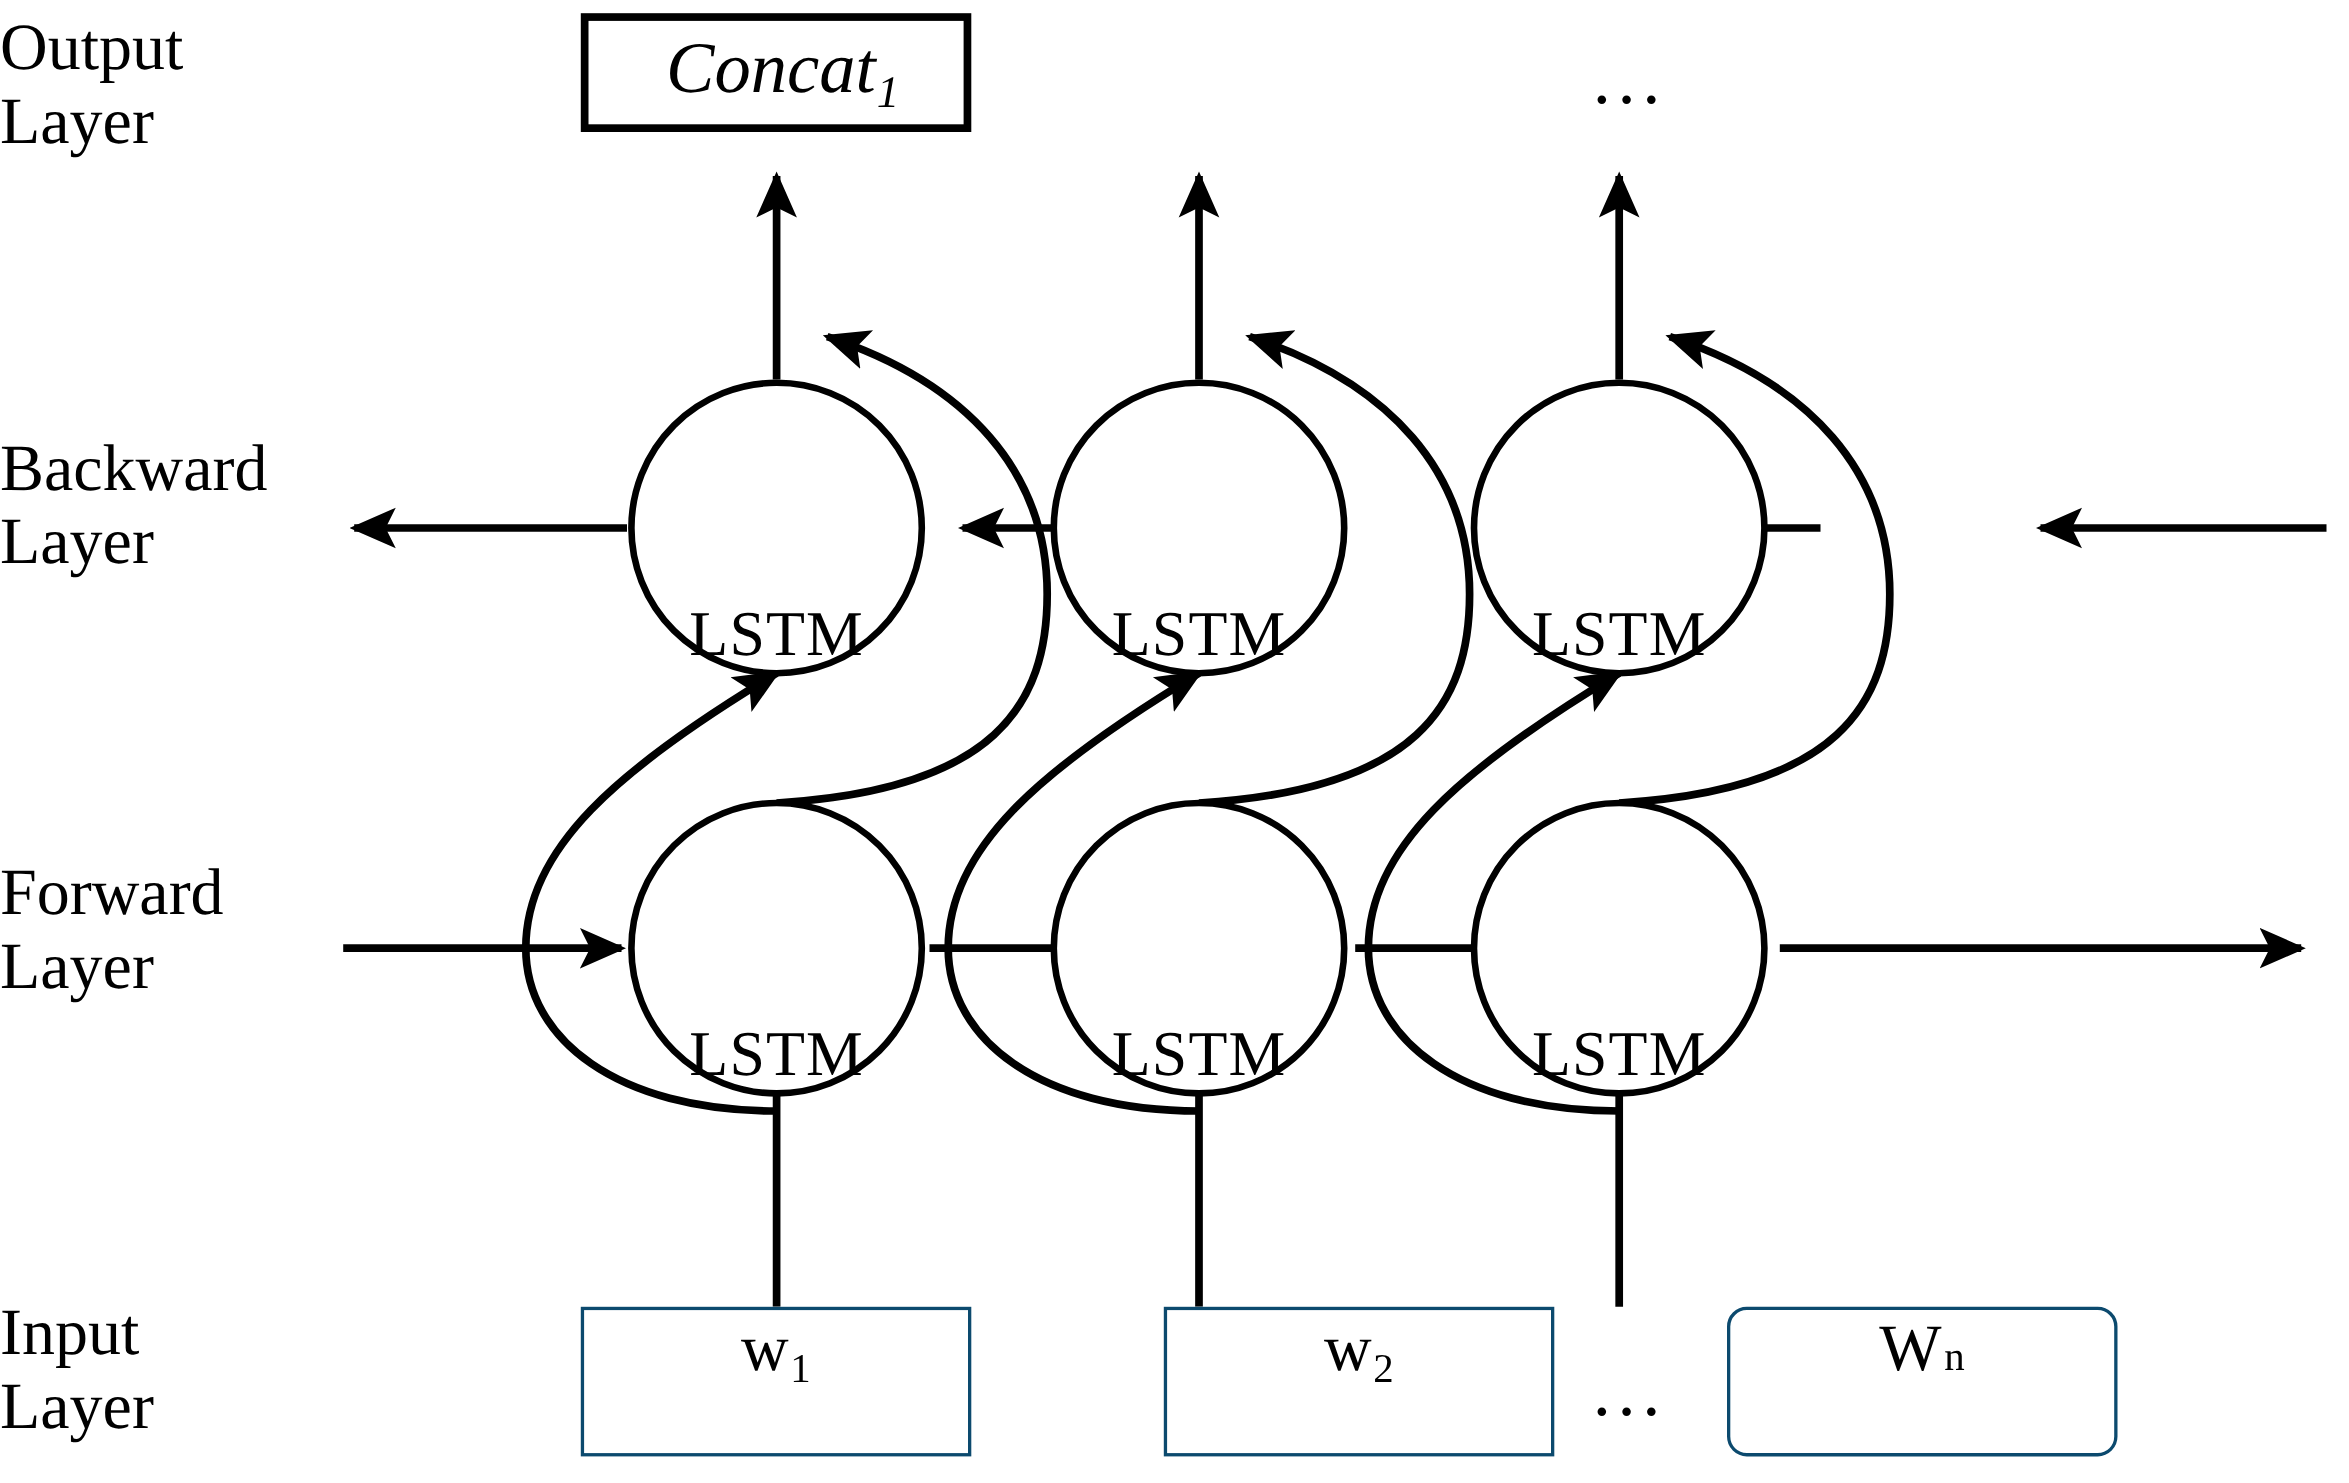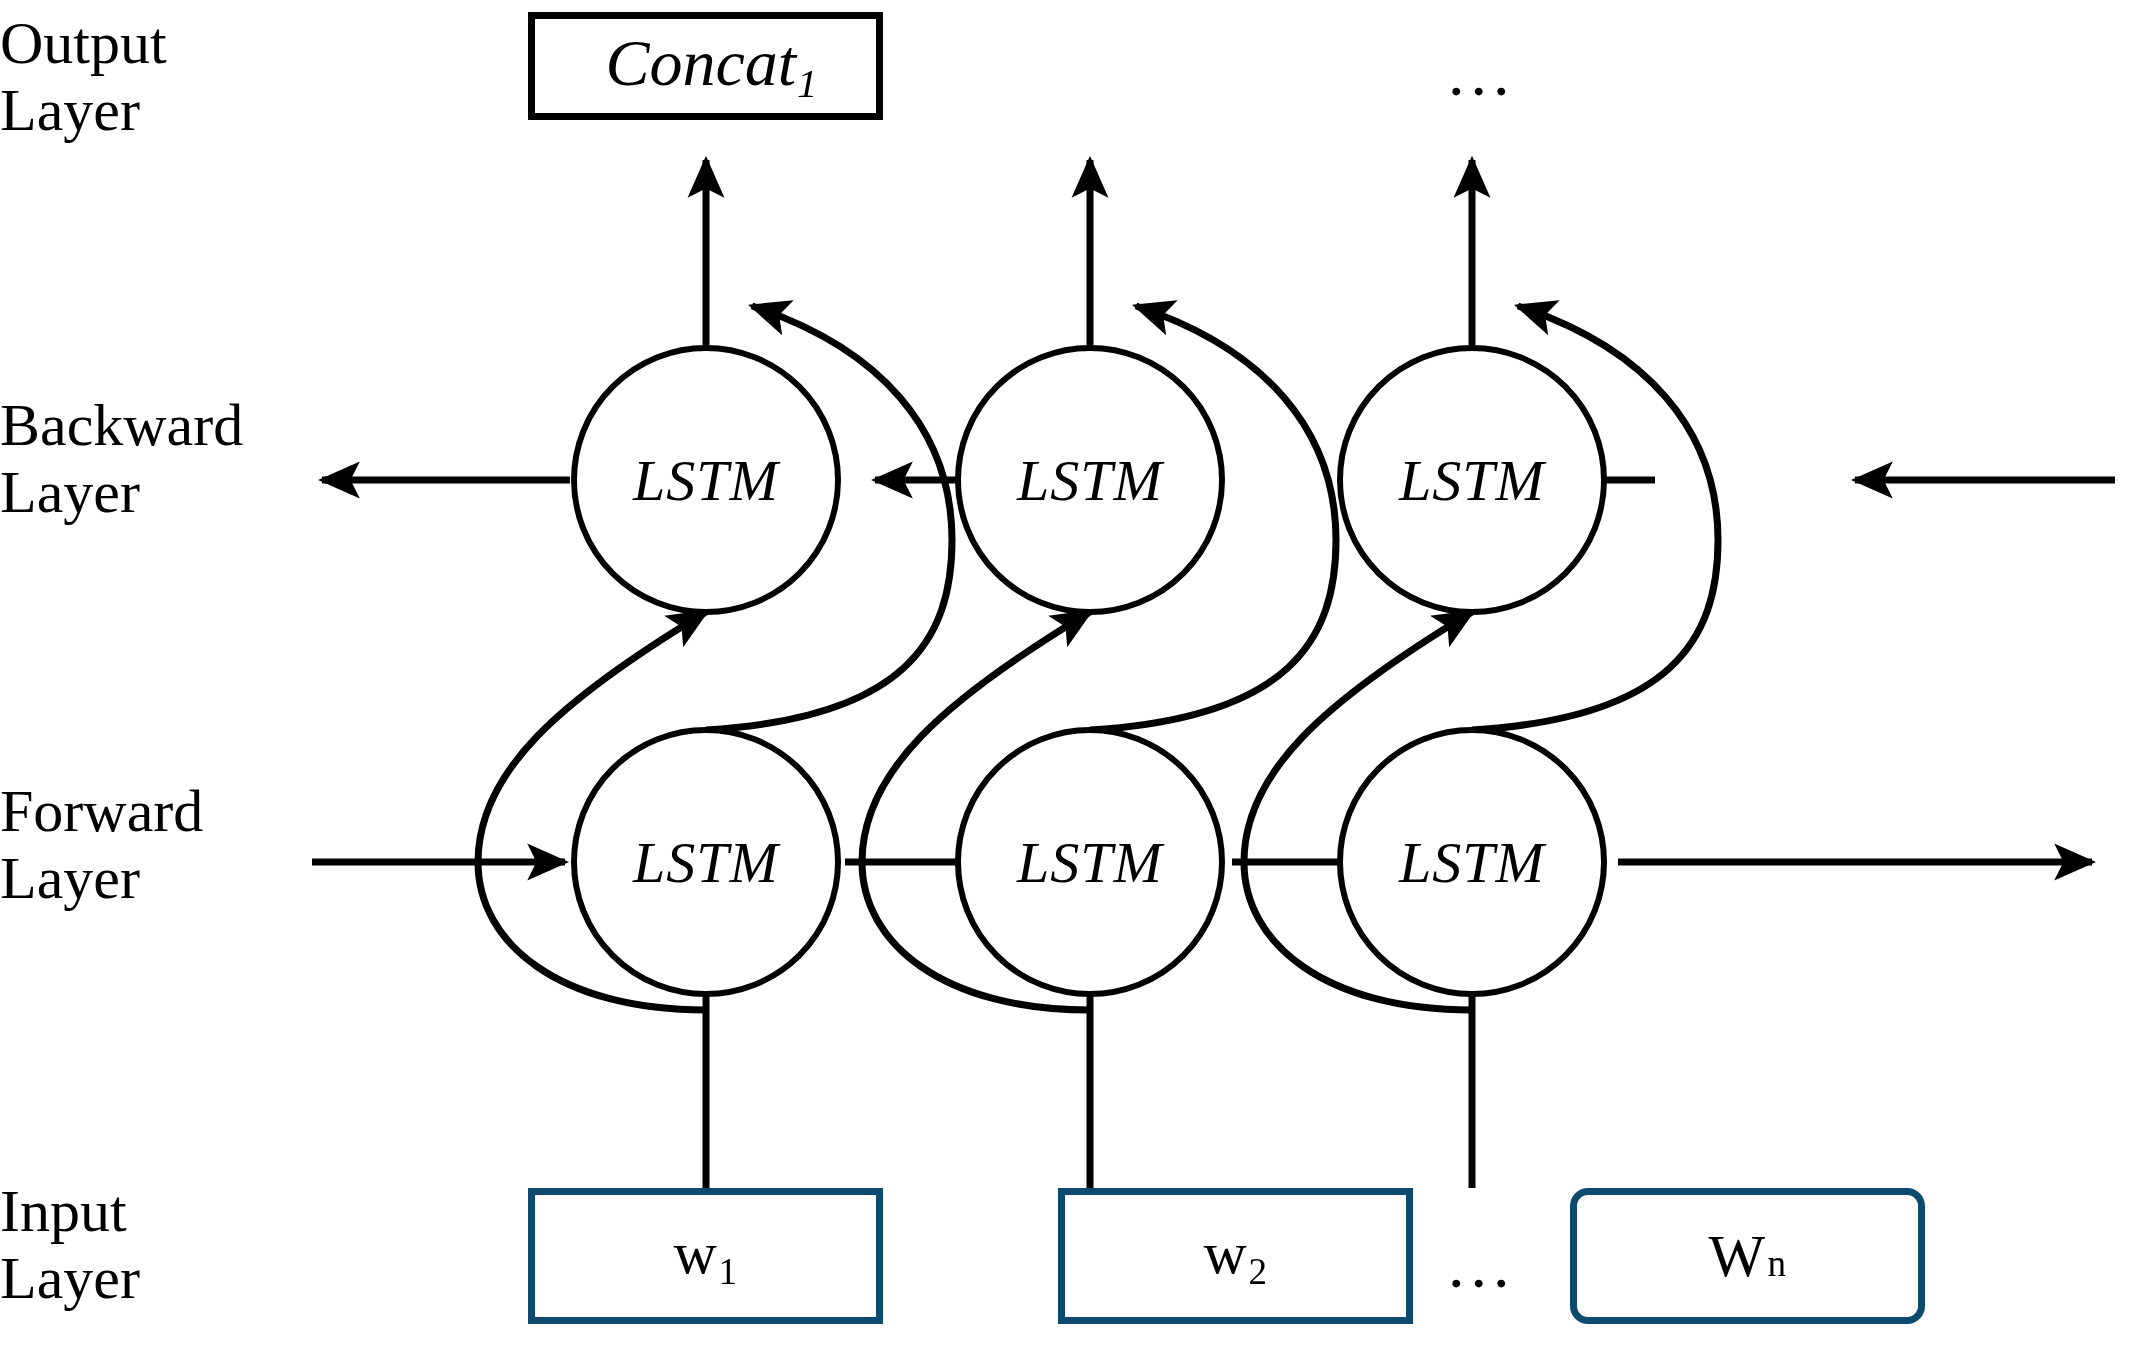--- a/index.html
+++ b/index.html
@@ -4,32 +4,32 @@
 <style>
   html,body{margin:0;padding:0;background:#ffffff;}
   body{width:2135px;height:1348px;overflow:hidden;
        font-family:"Liberation Serif","DejaVu Serif",serif;color:#000;}
   #stage{position:relative;width:2135px;height:1348px;background:#fff;}
   svg#wires{position:absolute;left:0;top:0;width:2135px;height:1348px;}
 
   .rowlabel{position:absolute;text-align:left;line-height:1.12;
             font-size:60px;color:#000;white-space:pre-line;}
 
-  .ibox{position:absolute;box-sizing:border-box;border:7px solid #0c4a6e;background:#fff;
-        display:flex;align-items:center;justify-content:center;}
+  .ibox{position:absolute;box-sizing:border-box;border:3px solid #0c4a6e;background:#fff;
+        display:flex;justify-content:center;}
   .ibox .txt{font-size:60px;letter-spacing:.5px;}
   .obox{position:absolute;box-sizing:border-box;border:7px solid #000;background:#fff;
         display:flex;align-items:center;justify-content:center;}
   .obox .txt{font-size:66px;font-style:italic;}
   .sub{font-size:.62em;vertical-align:-0.30em;font-style:italic;padding-left:1px;}
   .subn{font-size:.62em;vertical-align:0em;font-style:normal;padding-left:2px;}
 
   .cell{position:absolute;border-radius:50%;box-sizing:border-box;
         border:6px solid #000;background:#fff;
-        display:flex;align-items:center;justify-content:center;z-index:3;font-style:italic;}
+        display:flex;align-items:flex-end;justify-content:center;z-index:3;}
   .cell .txt{font-size:58px;letter-spacing:1px;}
 
   .dots{position:absolute;font-size:66px;line-height:1;letter-spacing:6px;color:#000;}
 </style>
 </head>
 <body>
 
 <div id="stage">
 
   <svg id="wires" viewBox="0 0 2135 1348">

